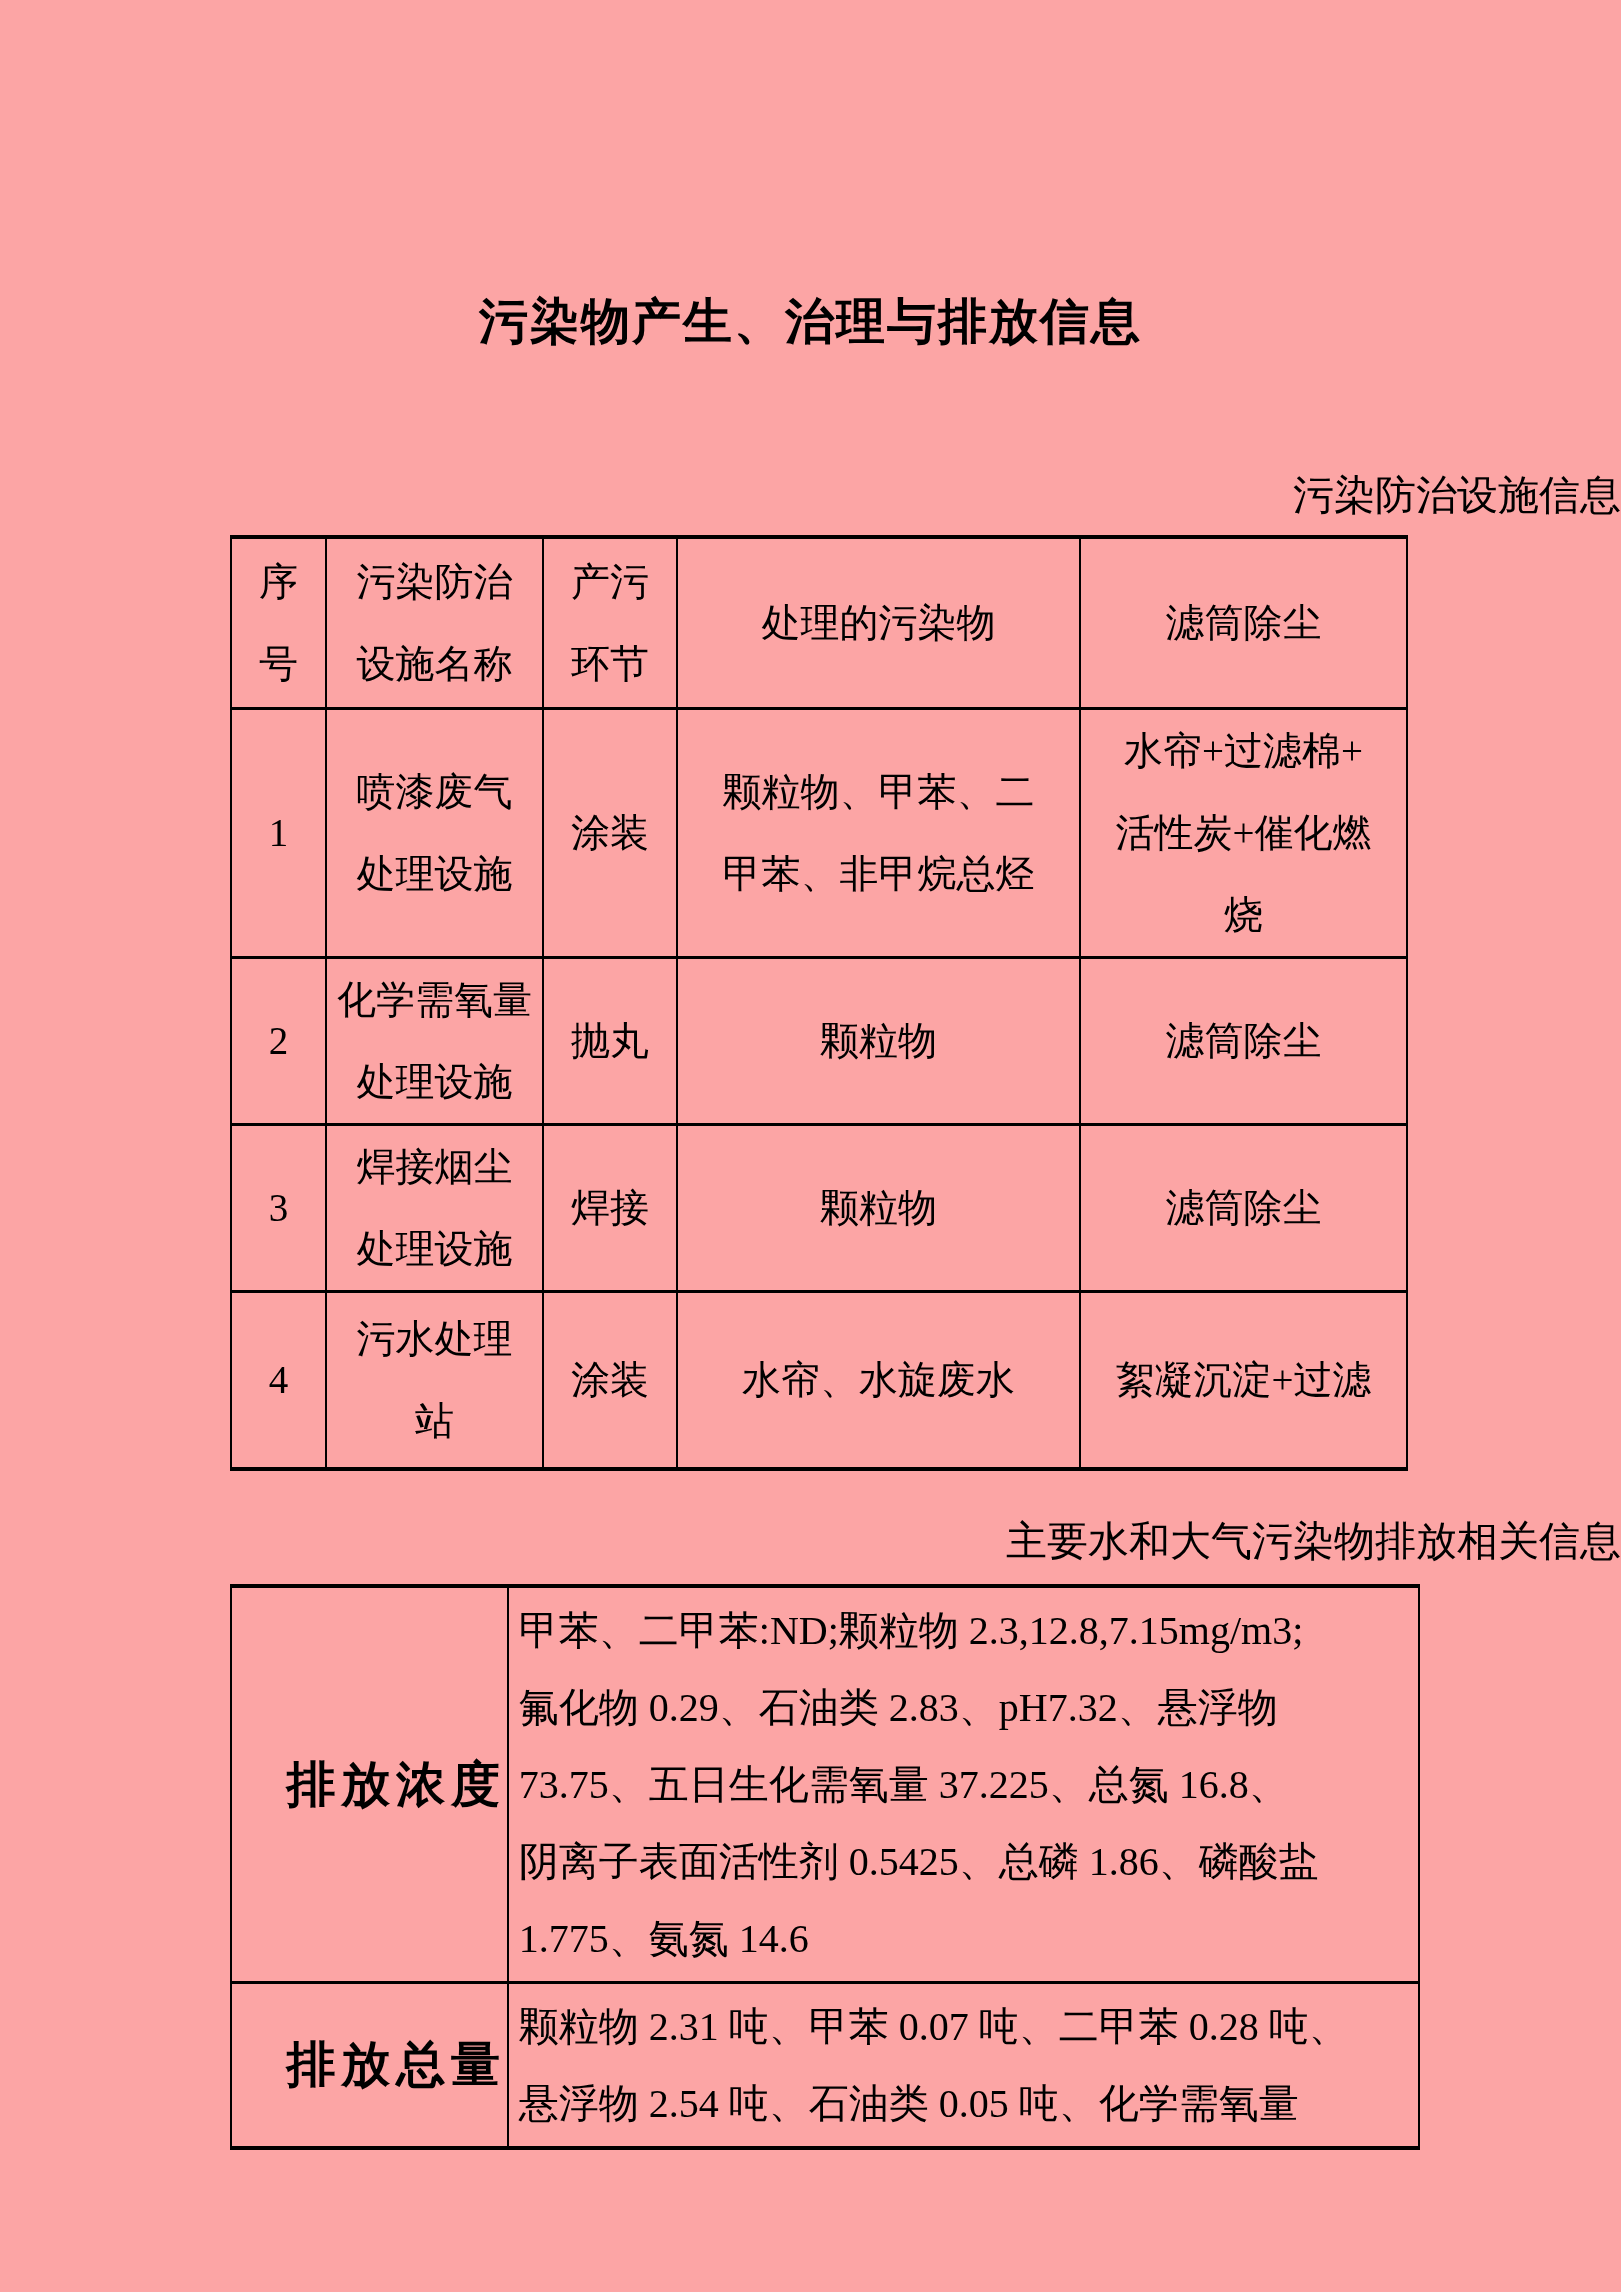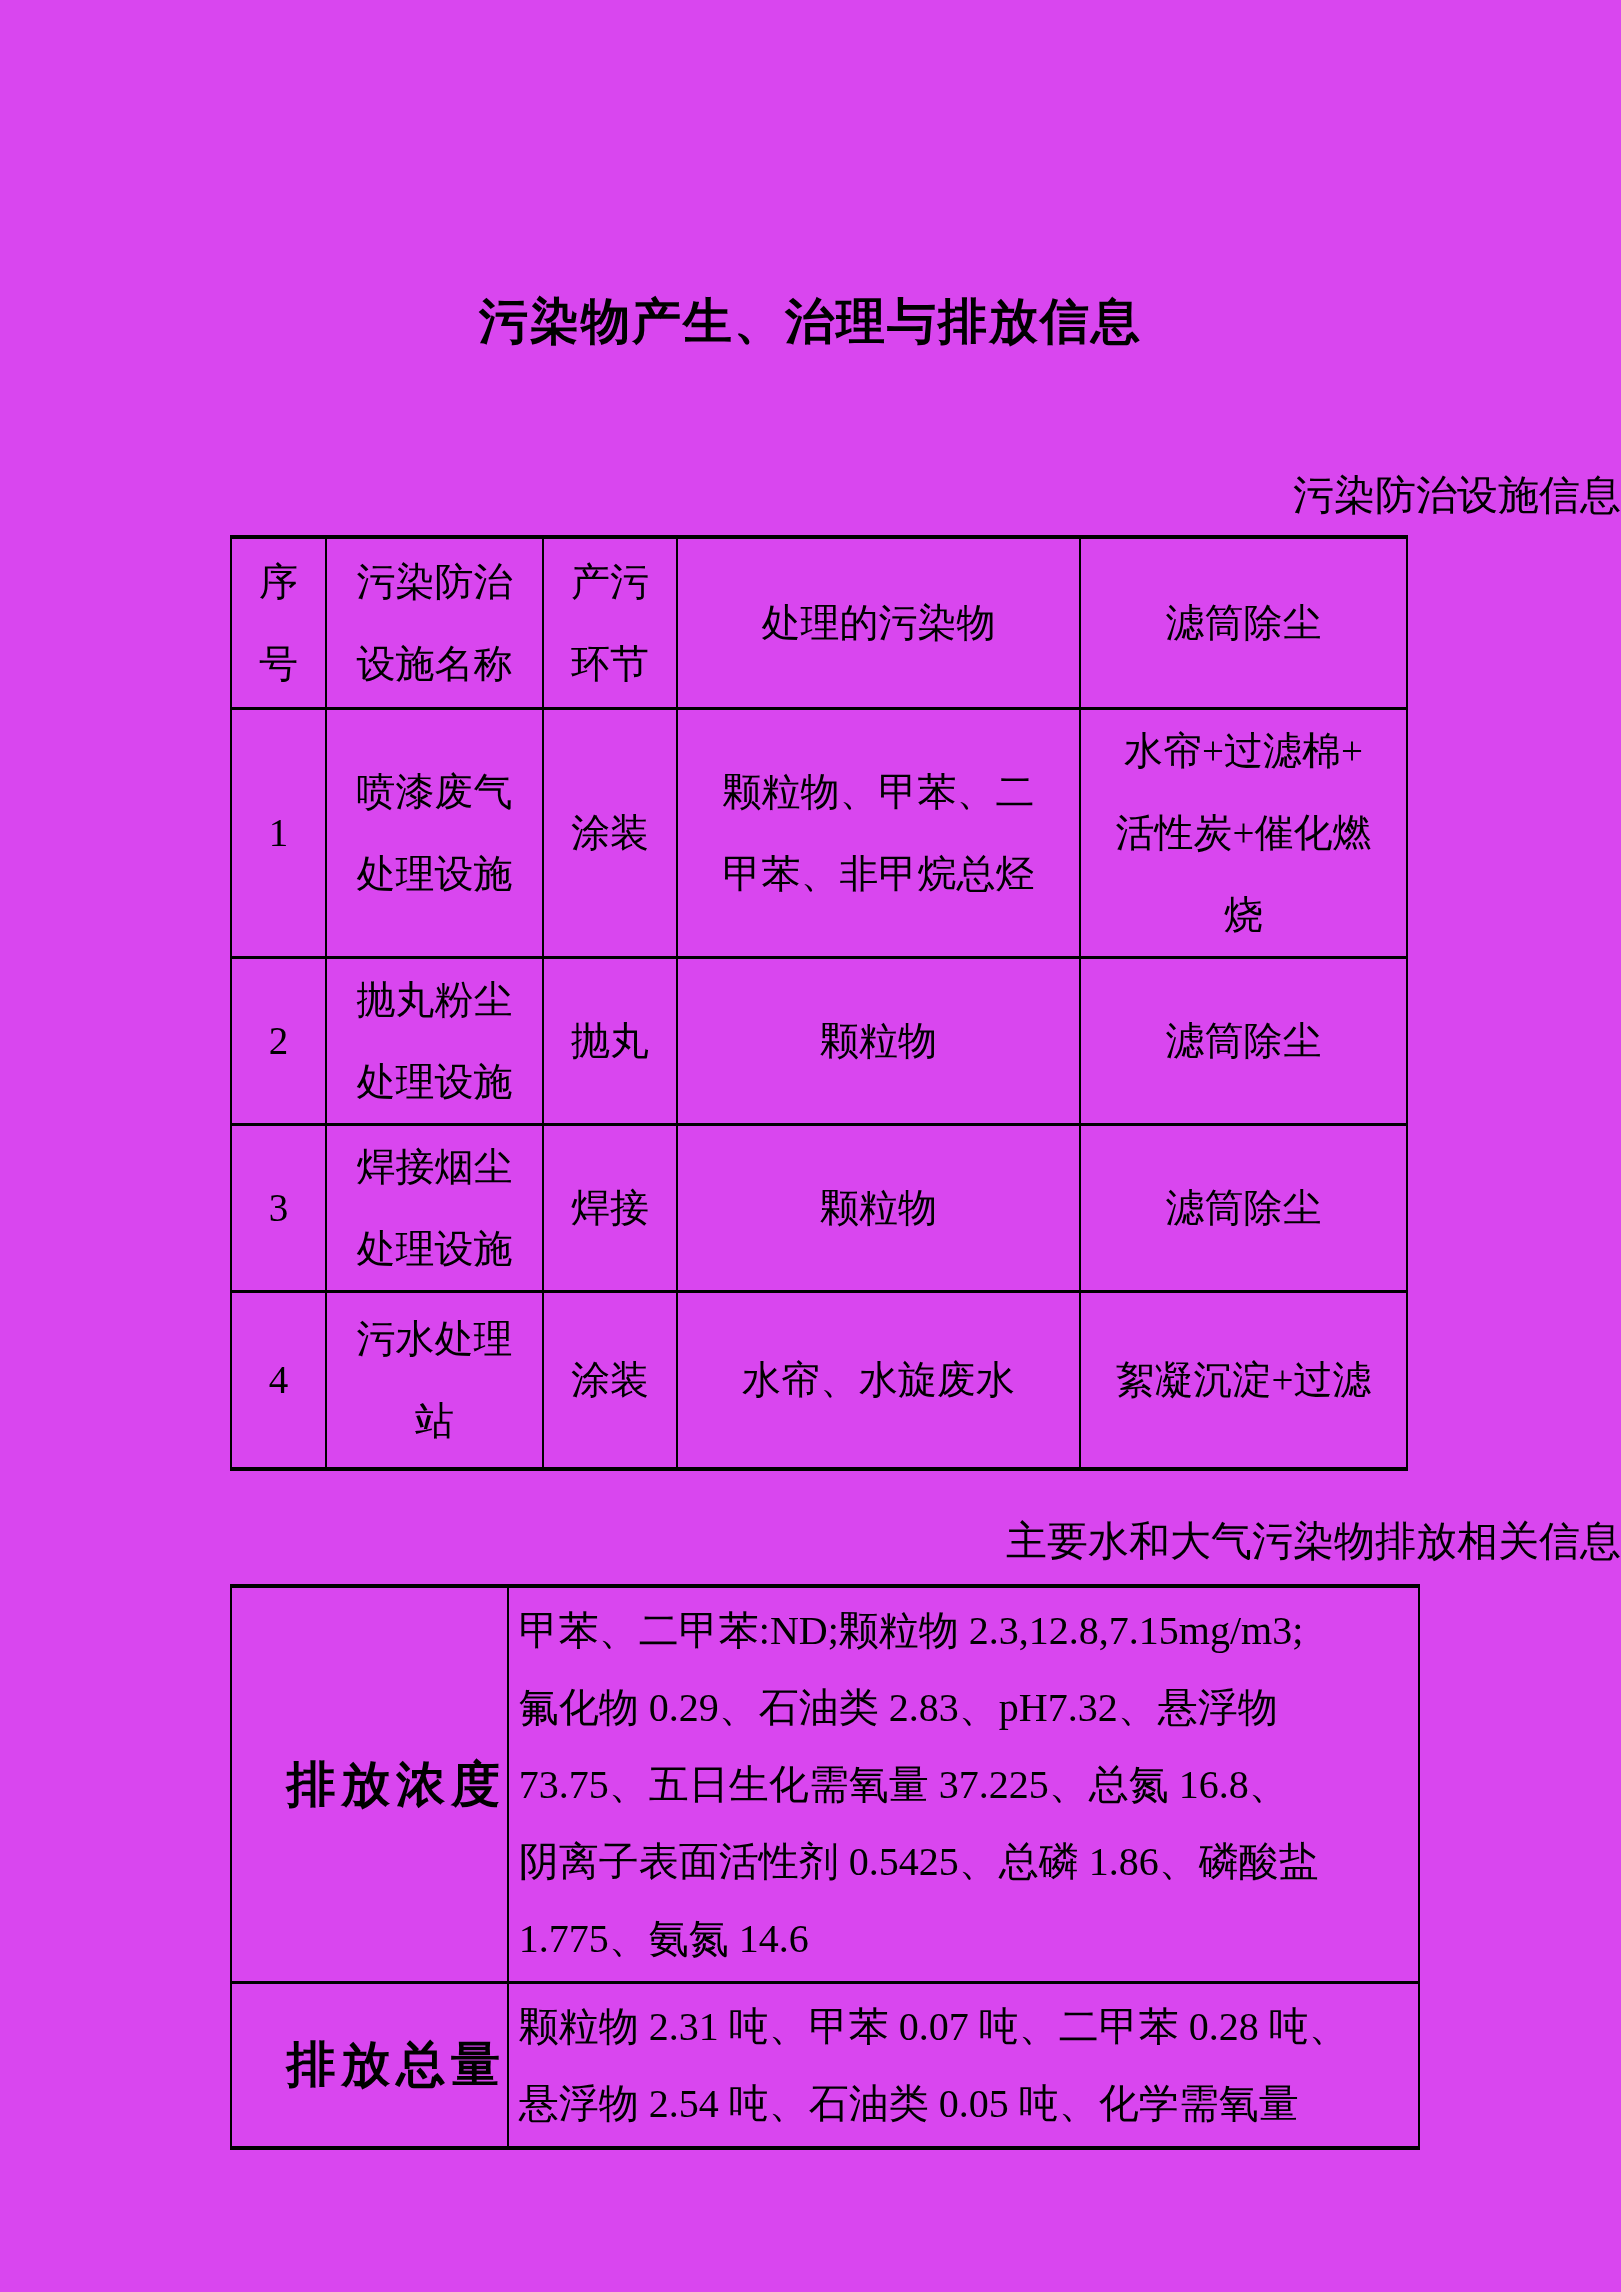--- a/index.html
+++ b/index.html
@@ -7,21 +7,21 @@
   body {
     width: 1621px;
     background: #ffffff;
     font-family: "Liberation Serif", "DejaVu Serif", serif;
     color: #000000;
   }
   .page {
     position: relative;
     width: 1621px;
     height: 2293px;
-    background: #d946ef;
+    background: #fca5a5;
     overflow: hidden;
   }
   .doc-title {
     margin: 0;
     padding-top: 294px;
     text-align: center;
     font-size: 49px;
     line-height: 55px;
     font-weight: bold;
     letter-spacing: 2px;
@@ -134,21 +134,21 @@
 处理设施</td>
         <td>涂装</td>
         <td>颗粒物、甲苯、二
 甲苯、非甲烷总烃</td>
         <td>水帘+过滤棉+
 活性炭+催化燃
 烧</td>
       </tr>
       <tr class="r2">
         <td>2</td>
-        <td>抛丸粉尘
+        <td>化学需氧量
 处理设施</td>
         <td>抛丸</td>
         <td>颗粒物</td>
         <td>滤筒除尘</td>
       </tr>
       <tr class="r3">
         <td>3</td>
         <td>焊接烟尘
 处理设施</td>
         <td>焊接</td>

